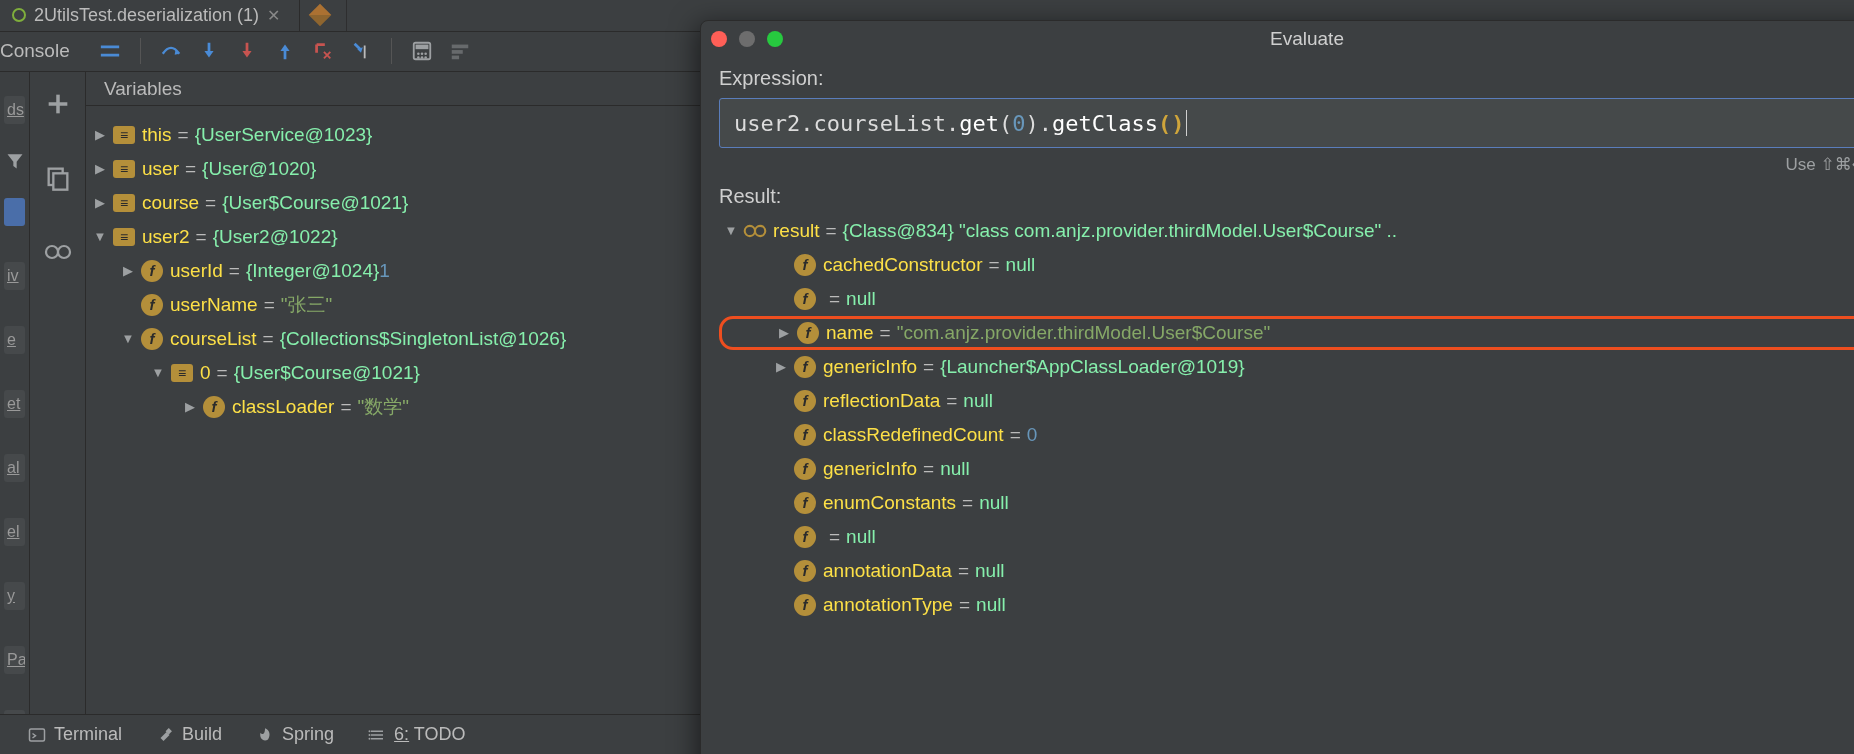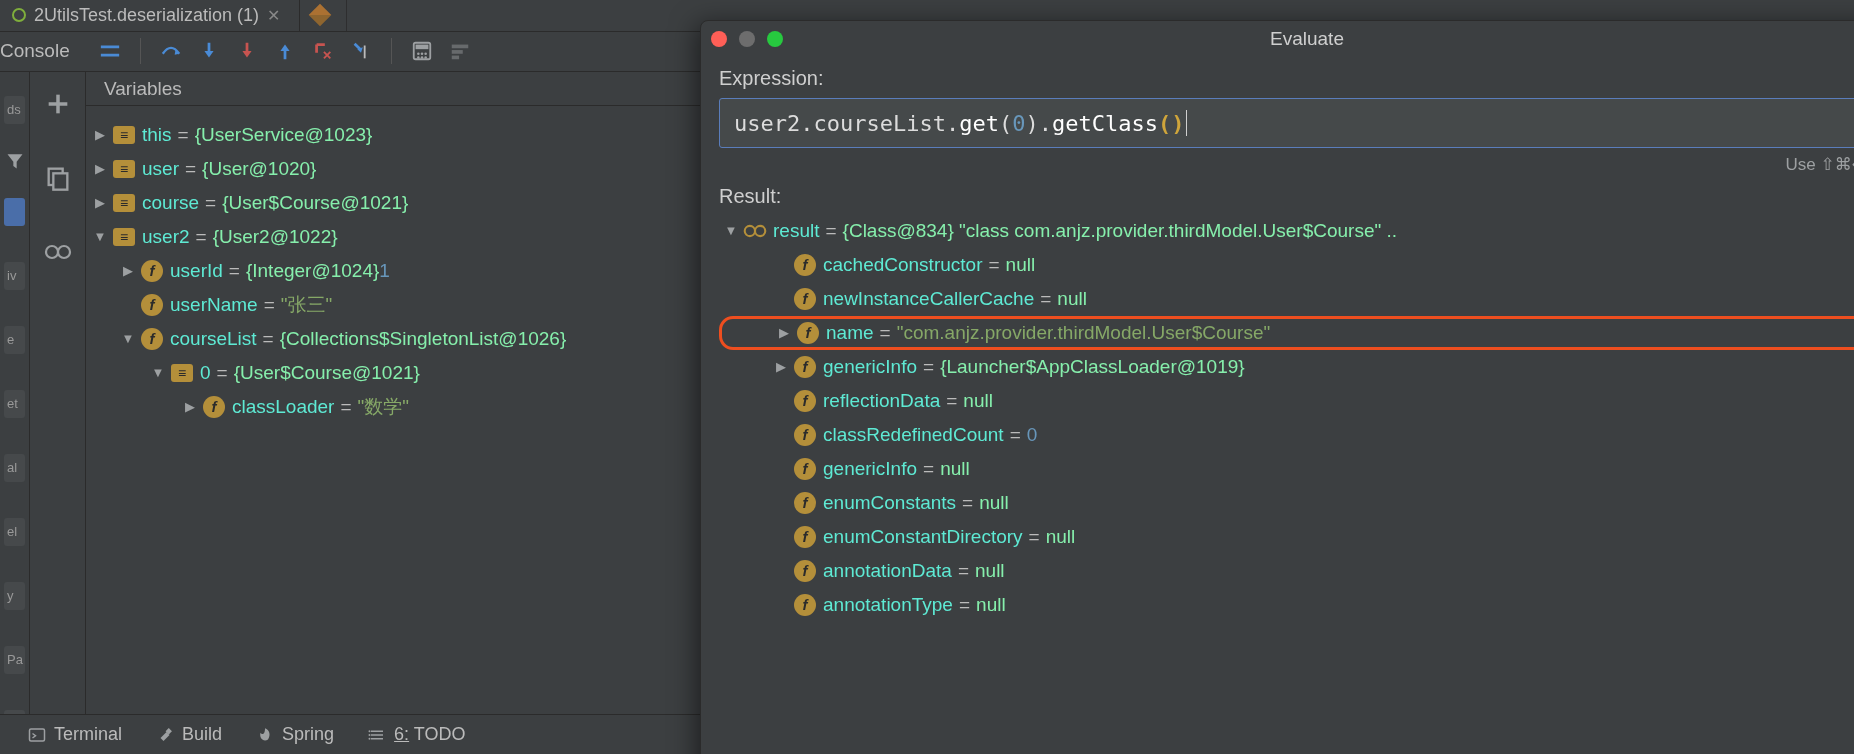--- a/index.html
+++ b/index.html
@@ -21,39 +21,39 @@
   .debug-toolbar .left-label { font-size:19px; color:#bbbbbb; padding:0 16px 0 0; }
   .tbtn { width:28px; height:28px; display:flex; align-items:center; justify-content:center; cursor:pointer; border-radius:3px; }
   .tbtn svg { width:22px; height:22px; }
   .sep { width:1px; height:26px; background:#555; margin:0 6px; }
 
   
   .main { flex:1; display:flex; }
 
   
   .left-stripe { width:30px; background:#3c3f41; border-right:1px solid #2b2b2b; display:flex; flex-direction:column; gap:4px; padding-top:8px; }
-  .left-stripe .blob { height:28px; margin:16px 4px; border-radius:3px; background:#46494b; font-size:13px; color:#999; line-height:28px; padding-left:3px; overflow:hidden; }
+  .left-stripe .blob { height:28px; margin:16px 4px; border-radius:3px; background:#46494b; font-size:16px; color:#999; line-height:28px; padding-left:3px; overflow:hidden;text-decoration:underline; }
   .left-stripe .blob.active { background:#4a6ea9; color:#fff; }
   .left-stripe .filter-tile { height:34px; margin:0 4px; border-radius:3px; display:flex; align-items:center; justify-content:center; }
 
   
   .icon-col { width:56px; border-right:1px solid #2b2b2b; display:flex; flex-direction:column; align-items:center; padding-top:18px; gap:46px; }
   .icon-col .i { width:28px; height:28px; display:flex; align-items:center; justify-content:center; cursor:pointer; }
 
   
   .vars-panel { flex:1; display:flex; flex-direction:column; min-width:0; }
   .vars-header { height:34px; display:flex; align-items:center; padding-left:18px; font-size:19px; color:#bbbbbb; border-bottom:1px solid #2b2b2b; }
   .vars-tree { flex:1; padding:12px 0 0 0; font-size:19px; line-height:34px; white-space:nowrap; overflow:hidden; }
   .node { display:flex; align-items:center; height:34px; }
   .arrow { width:16px; display:inline-flex; justify-content:center; color:#9da0a2; font-size:13px; cursor:pointer; }
   .icon-slot { width:24px; height:24px; display:inline-flex; align-items:center; justify-content:center; margin:0 6px 0 4px; }
   .icon-equals { background:#b48f3a; border-radius:3px; width:22px; height:18px; display:flex; align-items:center; justify-content:center; color:#2b2b2b; font-weight:bold; font-size:14px; }
   .icon-field { width:22px; height:22px; border-radius:50%; background:#b48f3a; display:flex; align-items:center; justify-content:center; color:#2b2b2b; font-weight:bold; font-size:15px; font-style:italic; }
   .icon-glasses svg { width:26px; height:18px; }
-  .var-name { color:#5eead4; }
+  .var-name { color:#fde047; }
   .eq { color:#bbbbbb; padding:0 6px; }
   .val-obj { color:#86efac; }
   .val-num { color:#6897bb; }
   .val-str { color:#86a867; }
 
   
   .bottom-bar { position:absolute; left:0; right:0; bottom:0; height:40px; background:#3c3f41; border-top:1px solid #2b2b2b; display:flex; align-items:center; gap:34px; padding-left:28px; font-size:18px; color:#bbbbbb; }
   .bottom-bar .item { display:flex; align-items:center; gap:8px; cursor:pointer;justify-content:space-between; }
   .bottom-bar .item svg { width:18px; height:18px; }
   .bottom-bar .u { text-decoration:underline; }
@@ -392,21 +392,20 @@
           </span>
           <span class="var-name">cachedConstructor</span>
           <span class="eq"> = </span>
           <span class="val-obj">null</span>
         </div>
         <div class="node dp1">
           <span class="no-arrow"></span>
           <span class="icon-slot">
             <span class="icon-field">f</span>
           </span>
-          <span class="var-name">newInstanceCallerCache</span>
           <span class="eq"> = </span>
           <span class="val-obj">null</span>
         </div>
         <div class="node dp1 hl-box">
           <span class="arrow">▶</span>
           <span class="icon-slot">
             <span class="icon-field">f</span>
           </span>
           <span class="var-name">name</span>
           <span class="eq"> = </span>
@@ -455,21 +454,20 @@
           </span>
           <span class="var-name">enumConstants</span>
           <span class="eq"> = </span>
           <span class="val-obj">null</span>
         </div>
         <div class="node dp1">
           <span class="no-arrow"></span>
           <span class="icon-slot">
             <span class="icon-field">f</span>
           </span>
-          <span class="var-name">enumConstantDirectory</span>
           <span class="eq"> = </span>
           <span class="val-obj">null</span>
         </div>
         <div class="node dp1">
           <span class="no-arrow"></span>
           <span class="icon-slot">
             <span class="icon-field">f</span>
           </span>
           <span class="var-name">annotationData</span>
           <span class="eq"> = </span>

